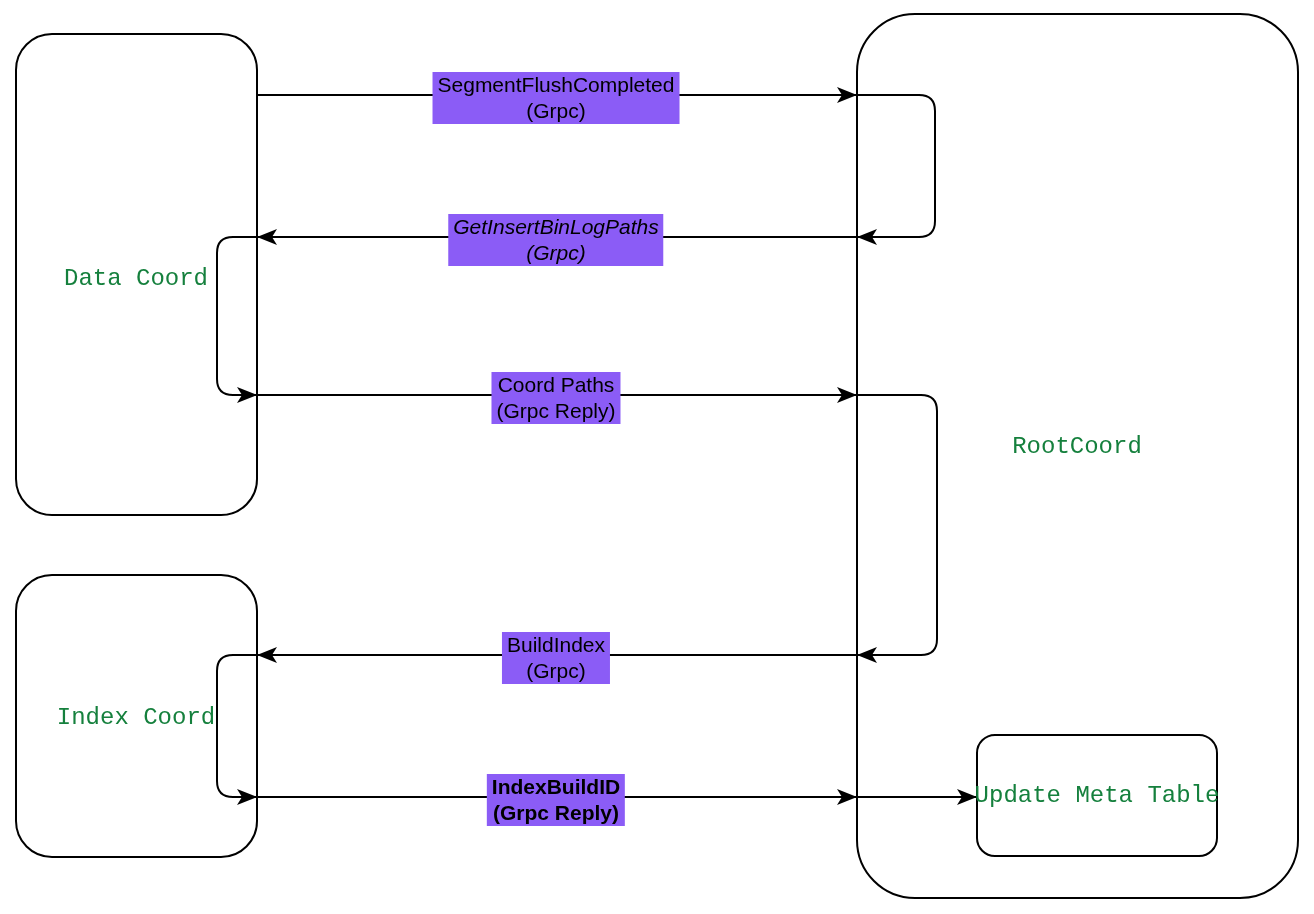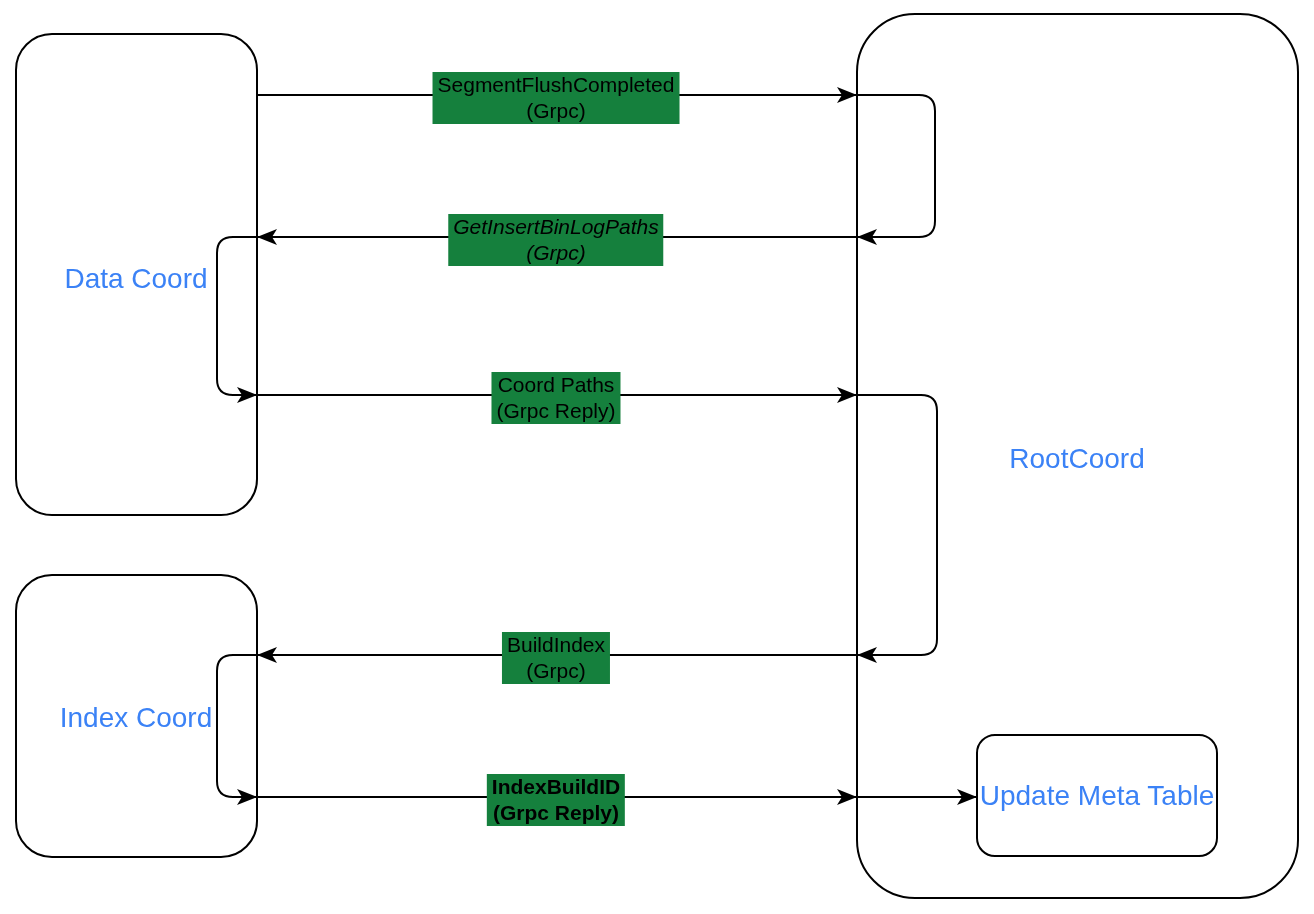--- a/index.html
+++ b/index.html
@@ -17,32 +17,33 @@
     overflow: hidden;
   }
   #diagram svg {
     position: absolute;
     left: 0;
     top: 0;
   }
   .node-label {
     position: absolute;
     transform: translate(-50%, -50%);
-    font-size: 28px;
+    font-size: 24px;
     line-height: 28px;
     white-space: nowrap;
-    color: #3b82f6;
+    color: #15803d;
+    font-family: Liberation Mono, monospace;
   }
   .edge-label {
     position: absolute;
     transform: translate(-50%, -50%);
     font-size: 21px;
     line-height: 26px;
     text-align: center;
-    background: #15803d;
+    background: #8b5cf6;
     padding: 0 5px;
     white-space: nowrap;
     color: #000000;
   }
   .edge-label span {
     display: block;
   }
 </style>
 </head>
 <body>
@@ -76,21 +77,21 @@
     <path d="M857,655 H257" fill="none" stroke="#000000" stroke-width="2" marker-end="url(#arrow)"></path>
 
     <path d="M257,655 H233 Q217,655 217,671 V781 Q217,797 233,797 H257" fill="none" stroke="#000000" stroke-width="2" marker-end="url(#arrow)"></path>
 
     <path d="M257,797 H857" fill="none" stroke="#000000" stroke-width="2" marker-end="url(#arrow)"></path>
     <path d="M857,797 H977" fill="none" stroke="#000000" stroke-width="2" marker-end="url(#arrow)"></path>
   </svg>
 
   <div class="node-label" style="left:136px; top:279px;">Data Coord</div>
   <div class="node-label" style="left:136px; top:718px;">Index Coord</div>
-  <div class="node-label" style="left:1077px; top:459px;">RootCoord</div>
+  <div class="node-label" style="left:1077px; top:447px;">RootCoord</div>
   <div class="node-label" style="left:1097px; top:796px;">Update Meta Table</div>
 
   <div class="edge-label" style="left:556px; top:98px;">
     <span>SegmentFlushCompleted</span>
     <span>(Grpc)</span>
   </div>
   <div class="edge-label" style="left:556px; top:240px;font-style:italic;">
     <span>GetInsertBinLogPaths</span>
     <span>(Grpc)</span>
   </div>

